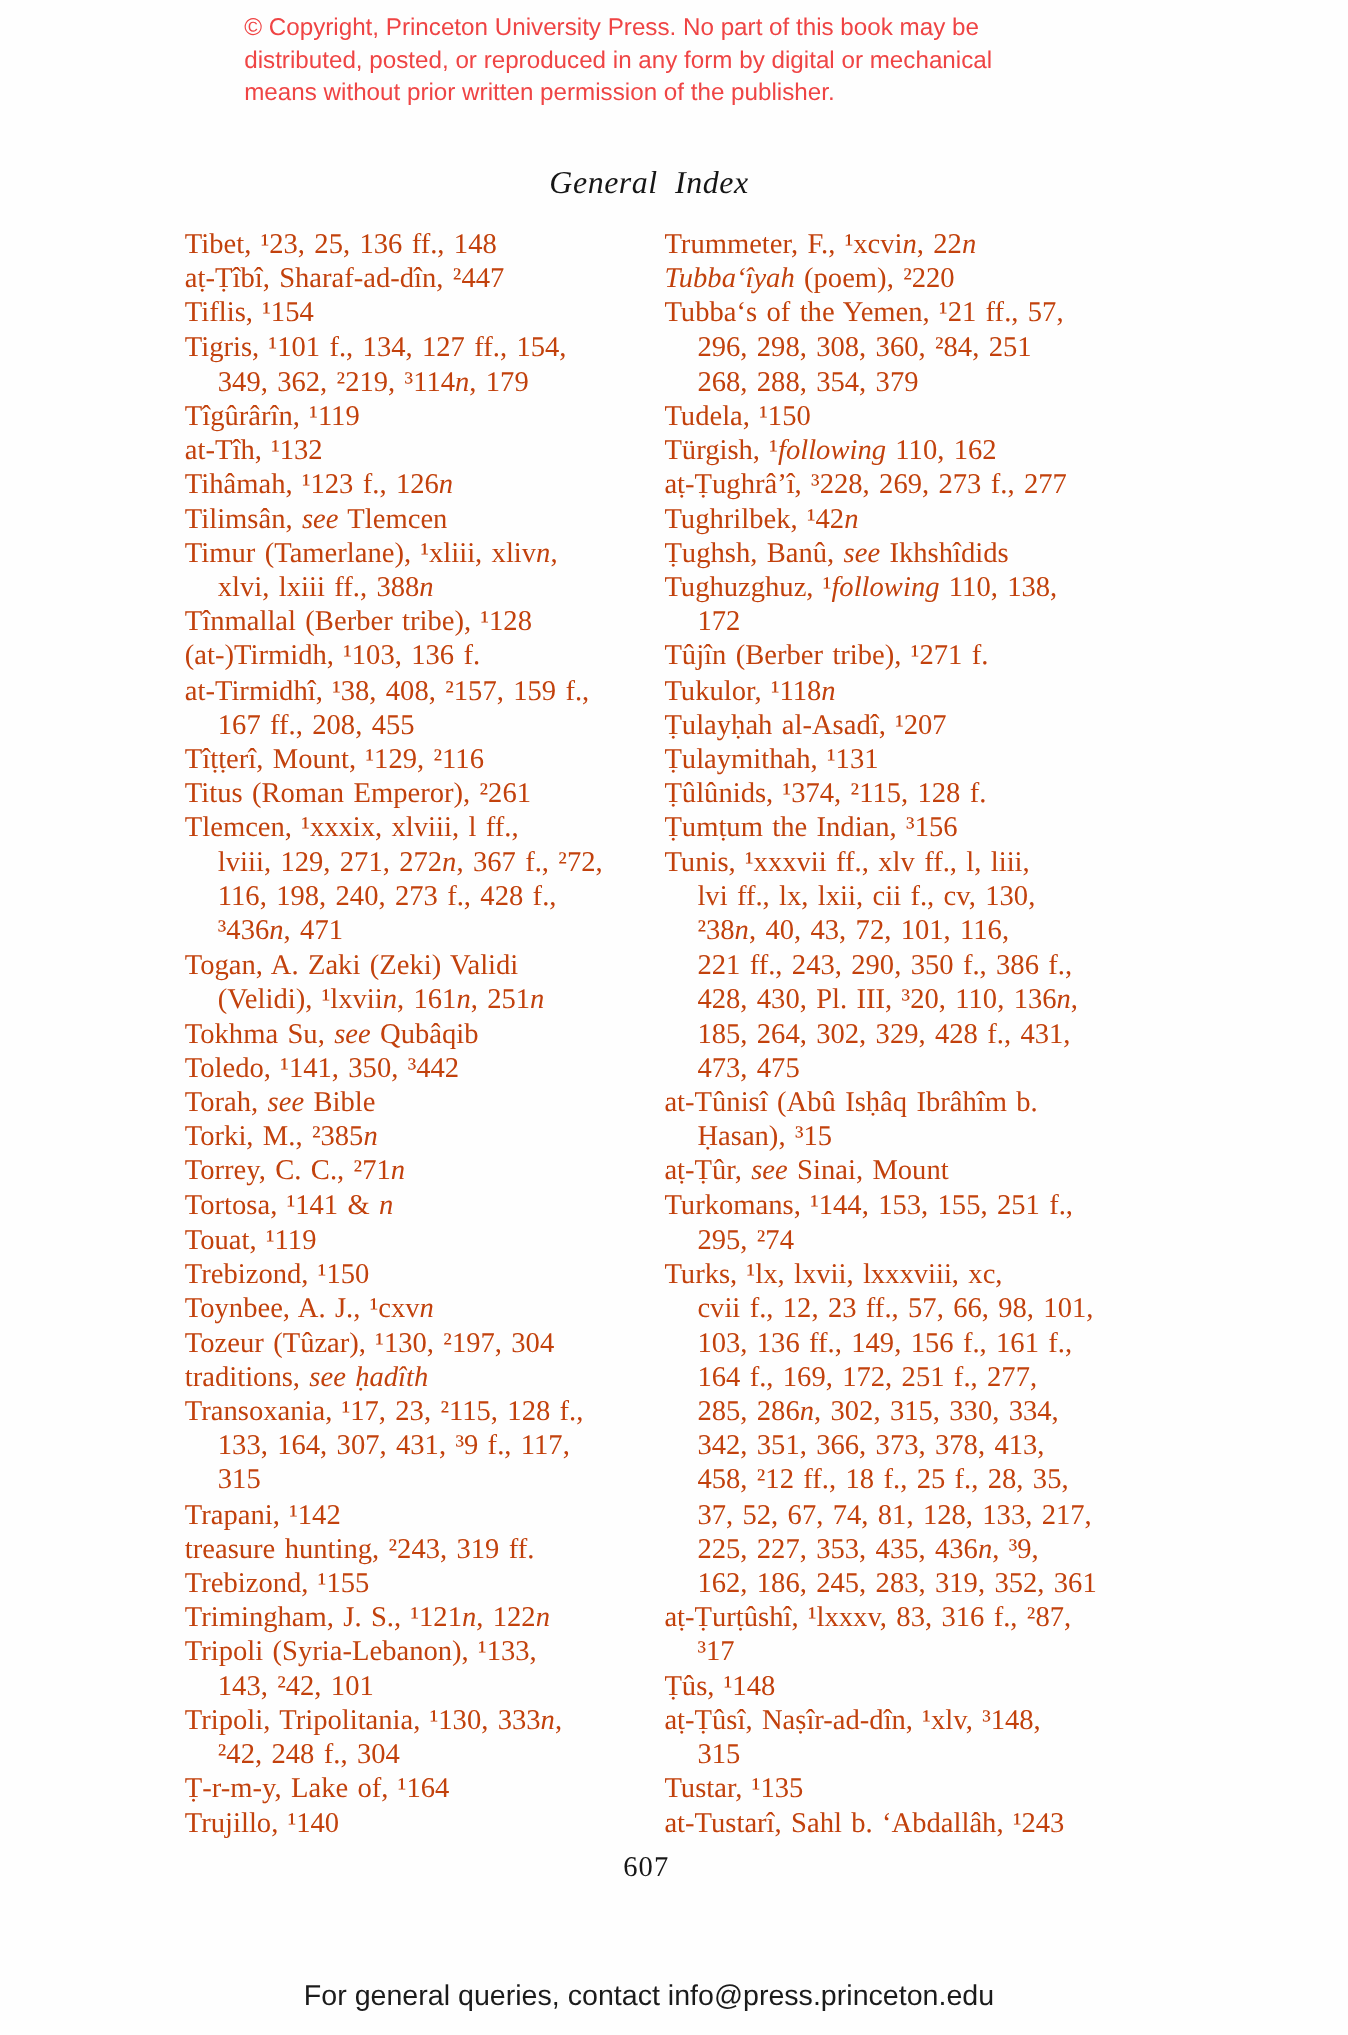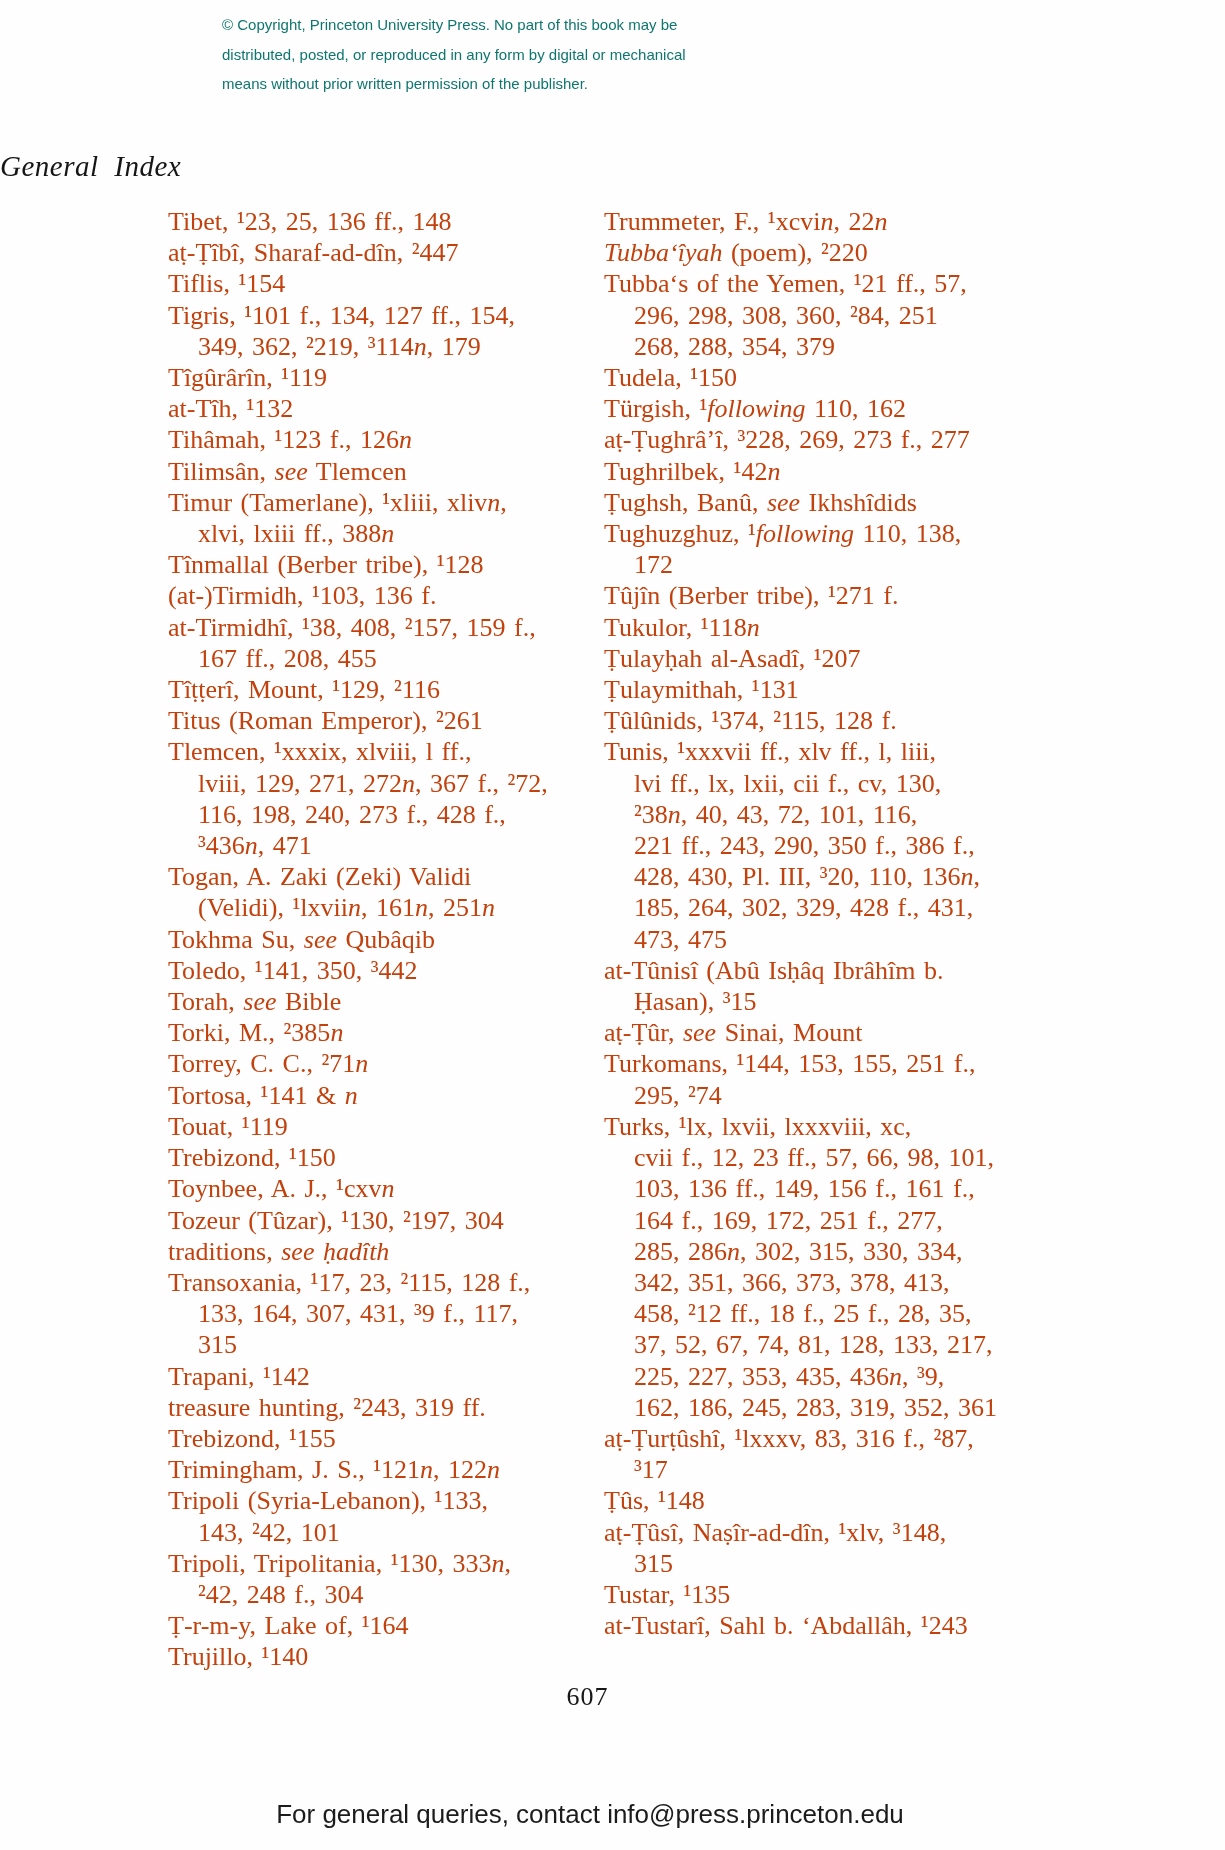--- a/index.html
+++ b/index.html
@@ -10,30 +10,30 @@
     margin: 0 auto;
     background: #fefefe;
     color: #1a1a1a;
     overflow: hidden;
   }
   .copyright {
     position: absolute;
     left: 222px;
     top: 10px;
     font-family: "Liberation Sans", sans-serif;
-    font-size: 15px;
+    font-size: 22px;
     line-height: 29.5px;
-    color: #0f766e;
+    color: #ef4444;
   }
   .page-title {
     position: absolute;
     left: 0;
     top: 150px;
     width: 1180px;
-    text-align: left;
+    text-align: center;
     font-family: "Liberation Serif", "DejaVu Serif", serif;
     font-style: italic;
     font-size: 29px;
     word-spacing: 8px;
     letter-spacing: 0.5px;
     color: #161616;
   }
   .index-column {
     position: absolute;
     top: 206px;
@@ -240,20 +240,23 @@
         <div class="line">Tukulor, ¹118<i>n</i></div>
       </div>
       <div class="entry">
         <div class="line">Ṭulayḥah al-Asadî, ¹207</div>
       </div>
       <div class="entry">
         <div class="line">Ṭulaymithah, ¹131</div>
       </div>
       <div class="entry">
         <div class="line">Ṭûlûnids, ¹374, ²115, 128 f.</div>
+      </div>
+      <div class="entry">
+        <div class="line">Ṭumṭum the Indian, ³156</div>
       </div>
       <div class="entry">
         <div class="line">Tunis, ¹xxxvii ff., xlv ff., l, liii,</div>
         <div class="line cont">lvi ff., lx, lxii, cii f., cv, 130,</div>
         <div class="line cont">²38<i>n</i>, 40, 43, 72, 101, 116,</div>
         <div class="line cont">221 ff., 243, 290, 350 f., 386 f.,</div>
         <div class="line cont">428, 430, Pl. III, ³20, 110, 136<i>n</i>,</div>
         <div class="line cont">185, 264, 302, 329, 428 f., 431,</div>
         <div class="line cont">473, 475</div>
       </div>

